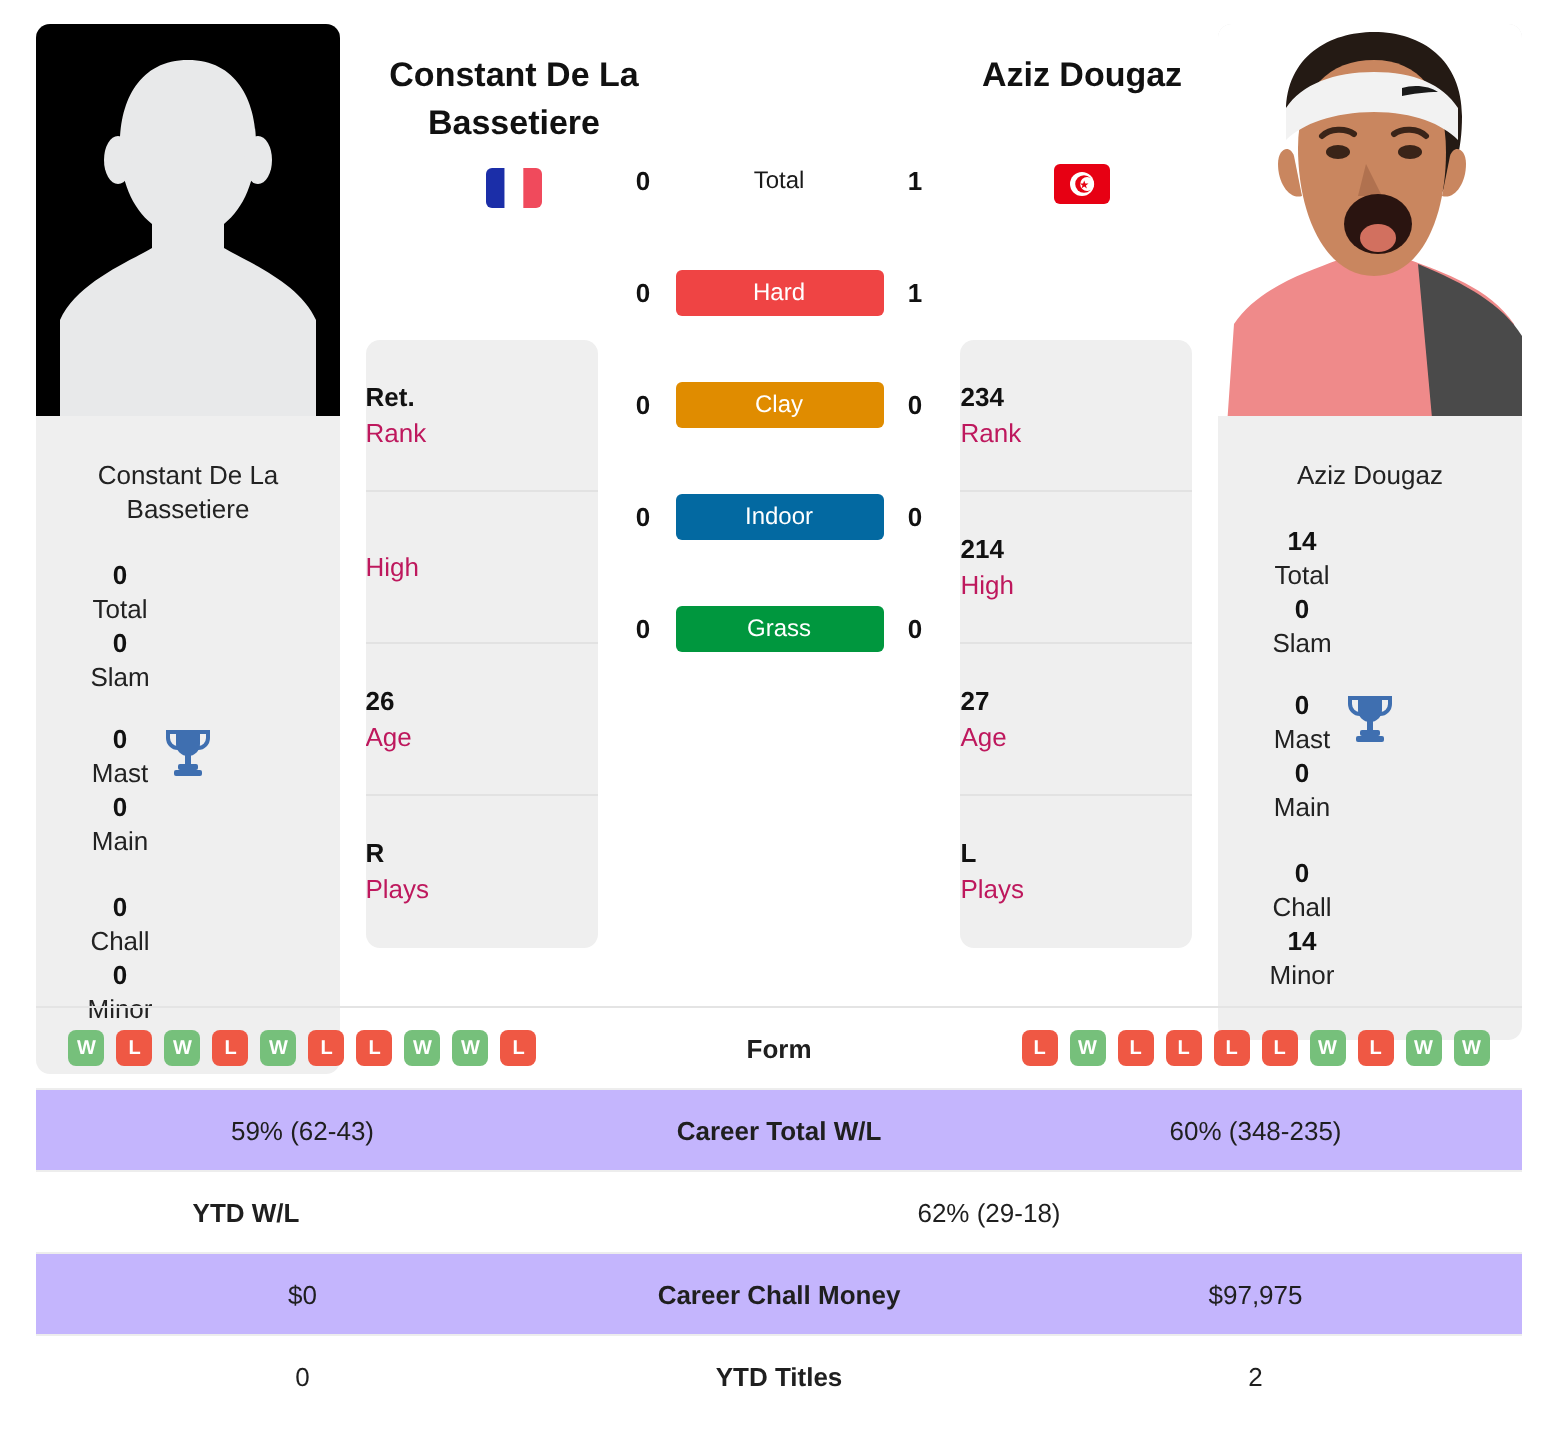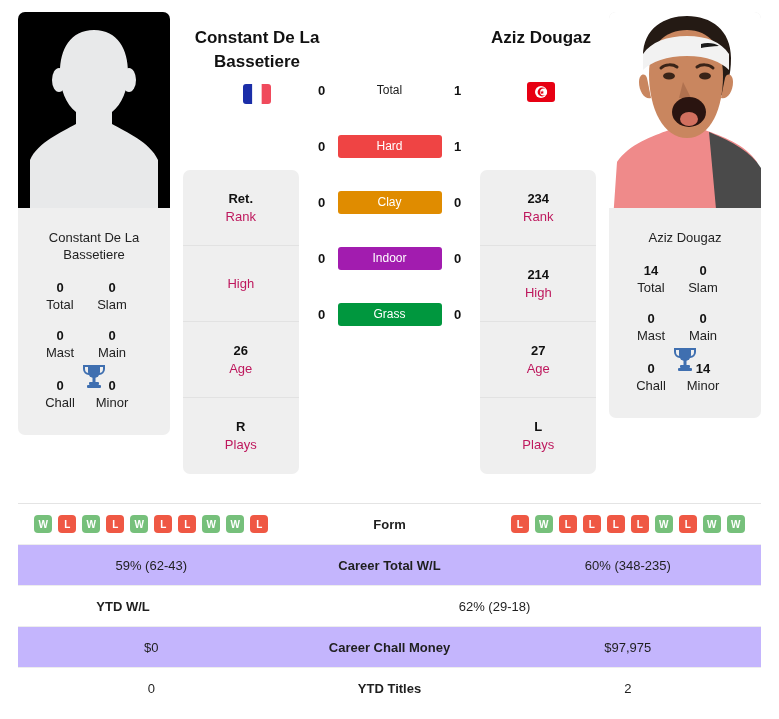--- a/index.html
+++ b/index.html
@@ -50,20 +50,21 @@
   }
 
   .titles-grid {
     padding: 6px 6px 16px 6px;
     position: relative;
   }
   .titles-row {
     display: flex;
     justify-content: flex-start;
     padding: 6px 10px 8px 10px;
+    flex-direction: column;
   }
   .titles-row.mid { padding-bottom: 10px; }
   .tcell {
     width: 52px;
     text-align: center;
   }
   .tcell .num { font-size: 13px; font-weight: bold; line-height: 17px; color: #111; }
   .tcell .lbl { font-size: 13px; line-height: 17px; color: #222; }
   .trophy-mid {
     position: absolute;
@@ -80,21 +81,21 @@
     width: 116px;
     margin-top: 158px;
     background: #efefef;
     border-radius: 7px;
     overflow: hidden;
   }
   .info-cell {
     height: 76px;
     display: flex;
     flex-direction: column;
-    align-items: center;
+    align-items: flex-start;
     justify-content: center;
     border-bottom: 1px solid #e2e2e2;
   }
   .info-cell:last-child { border-bottom: none; }
   .info-cell .v { font-size: 13px; font-weight: bold; line-height: 18px; color: #111; }
   .info-cell .k { font-size: 13px; line-height: 18px; color: #be185d; }
 
   
   .bars {
     width: 156px;
@@ -292,21 +293,21 @@
         <div class="bar-chip" style="background:#ef4444">Hard</div>
         <div class="side">1</div>
       </div>
       <div class="bar-row">
         <div class="side">0</div>
         <div class="bar-chip" style="background:#e08c00">Clay</div>
         <div class="side">0</div>
       </div>
       <div class="bar-row">
         <div class="side">0</div>
-        <div class="bar-chip" style="background:#a21caf">Indoor</div>
+        <div class="bar-chip" style="background:#0369a1">Indoor</div>
         <div class="side">0</div>
       </div>
       <div class="bar-row">
         <div class="side">0</div>
         <div class="bar-chip" style="background:#00973e">Grass</div>
         <div class="side">0</div>
       </div>
     </div>
 
     <div class="info-col">

